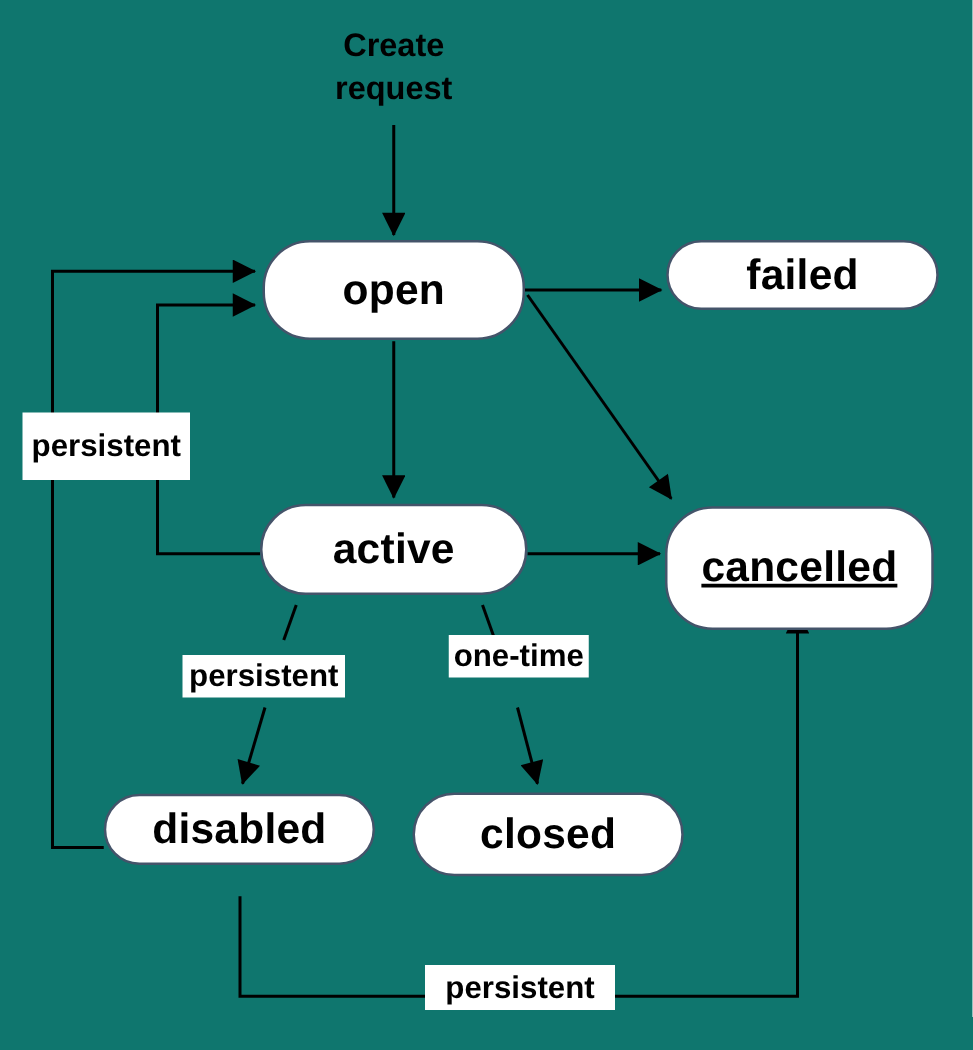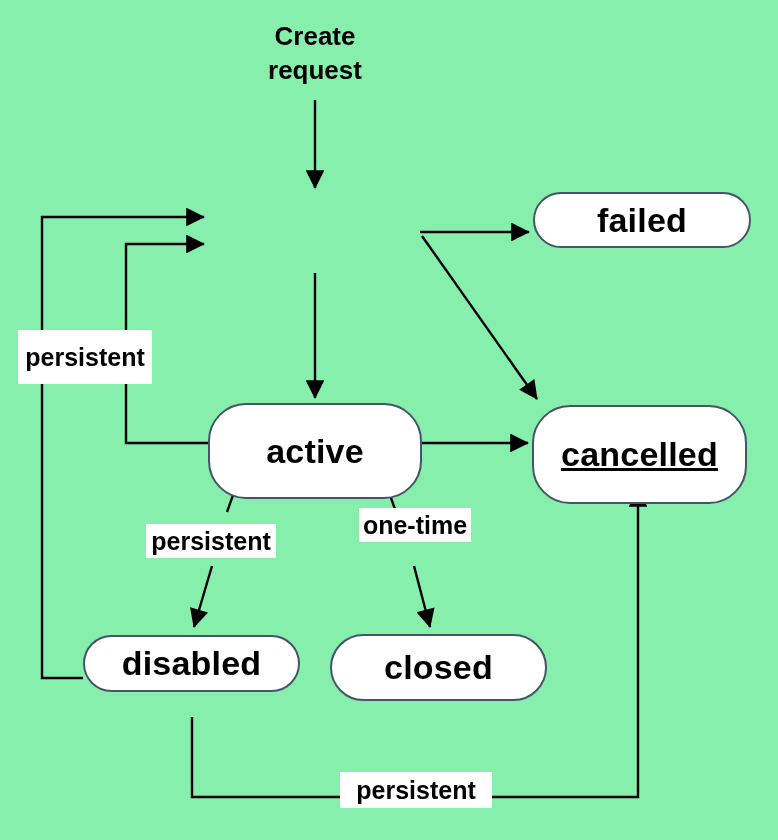--- a/index.html
+++ b/index.html
@@ -1,19 +1,19 @@
 <!DOCTYPE html>
 <html><head>
 <meta charset="utf-8">
 <style>
   html,body{margin:0;padding:0;background:#fff;}
   #canvas{
     position:relative;
     width:778px;height:840px;
-    background:#86efac;
+    background:#0f766e;
     font-family:"Liberation Sans","DejaVu Sans",sans-serif;
     color:#000;
     overflow:hidden;
   }
   #edges{position:absolute;left:0;top:0;width:778px;height:840px;}
   .node{
     position:absolute;
     background:#fff;
     border:2.4px solid #44546A;
     border-radius:38px;
@@ -69,26 +69,29 @@
 
       <path d="M386,484 L396,512"></path>
       <path d="M414,566 L430,627" marker-end="url(#ah)"></path>
 
       <path d="M192,717 L192,797 L638,797 L638,489" marker-end="url(#ah)"></path>
     </g>
   </svg>
 
   <div class="diagram-title">Create request</div>
 
+  <div class="node" style="left:210px;top:192px;width:210px;height:80px;">
+    <span>open</span>
+  </div>
 
   <div class="node" style="left:533px;top:192px;width:218px;height:56px;justify-content:center;">
     <span>failed</span>
   </div>
 
-  <div class="node" style="left:208px;top:403px;width:214px;height:96px;text-align:center;">
+  <div class="node" style="left:208px;top:403px;width:214px;height:73px;text-align:center;">
     <span>active</span>
   </div>
 
   <div class="node" style="left:532px;top:405px;width:215px;height:99px;text-decoration:underline;">
     <span>cancelled</span>
   </div>
 
   <div class="node" style="left:83px;top:635px;width:217px;height:57px;">
     <span>disabled</span>
   </div>

